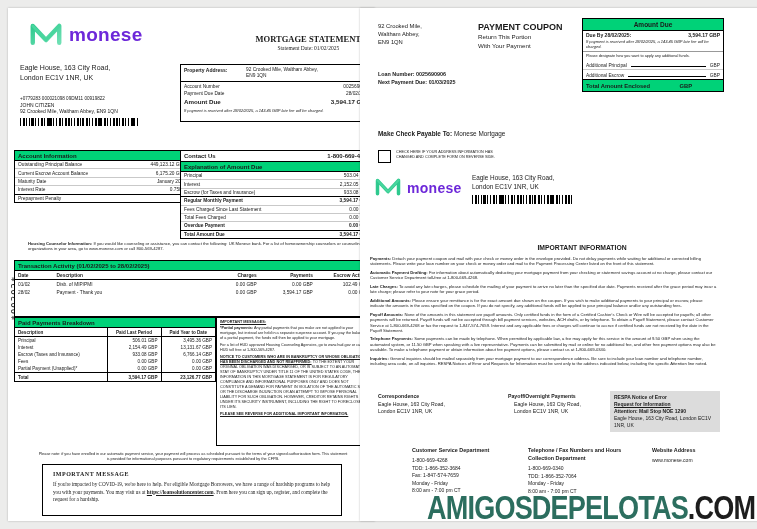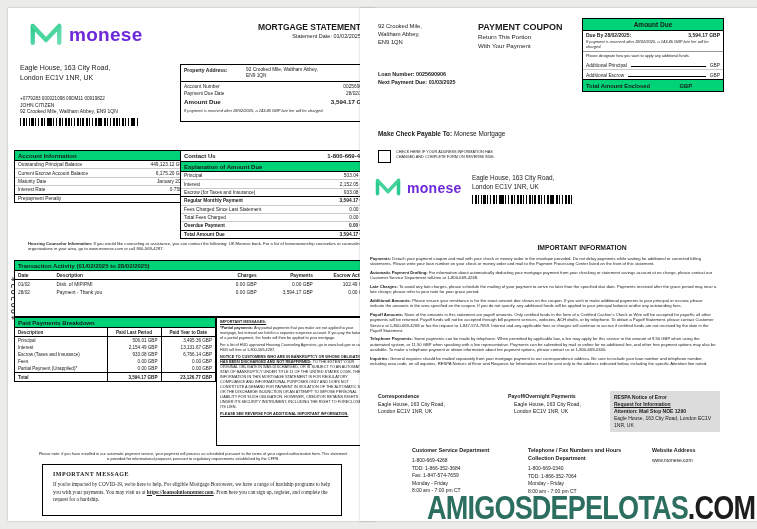--- a/index.html
+++ b/index.html
@@ -59,21 +59,21 @@
               <stop offset="1" stop-color="#6fe0b4"></stop>
         </linearGradient>
           </defs>
         <path d="M5 28 V9 L20 25 L35 9 V28" fill="none" stroke="url(#mg1)" stroke-width="5" stroke-linecap="round" stroke-linejoin="round"></path>
         <path d="M5 9 L20 25 M35 9 L20 25" fill="none" stroke="#49d69e" stroke-width="3" stroke-linecap="round"></path>
       </svg>
     </span>
     <span class="word" style="font-size:19px;">monese</span>
   </div>
 
-  <div style="position:absolute;right:14px;top:14px;text-align:right;">
+  <div style="position:absolute;right:14px;top:26px;text-align:center;font-family:Liberation Serif, serif;">
     <div class="b" style="font-size:8.5px;">MORTGAGE STATEMENT</div>
     <div style="font-size:5.5px;margin-top:1px;">Statement Date: 01/02/2025</div>
   </div>
 
   <div style="position:absolute;left:12px;top:55px;font-size:7px;line-height:1.45;">
     <div>Eagle House, 163 City Road,</div>
     <div>London EC1V 1NR, UK</div>
   </div>
 
   <div style="position:absolute;left:12px;top:88px;">

